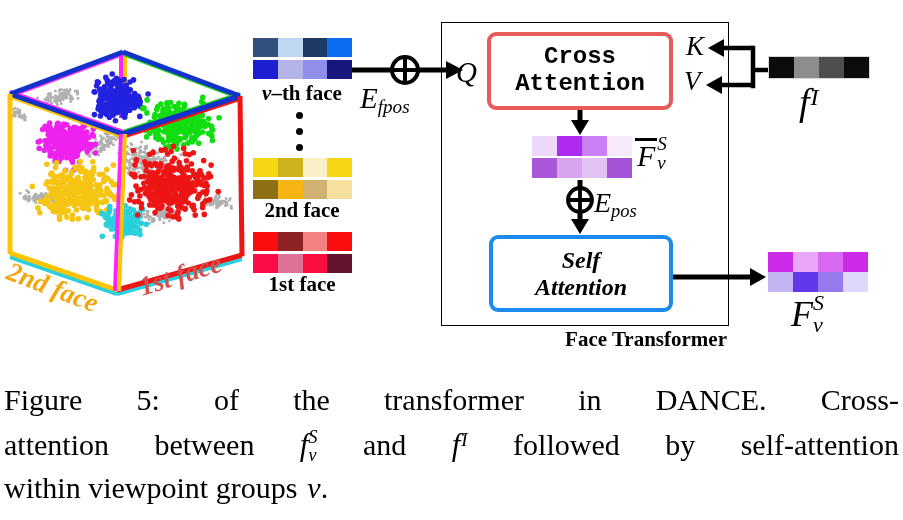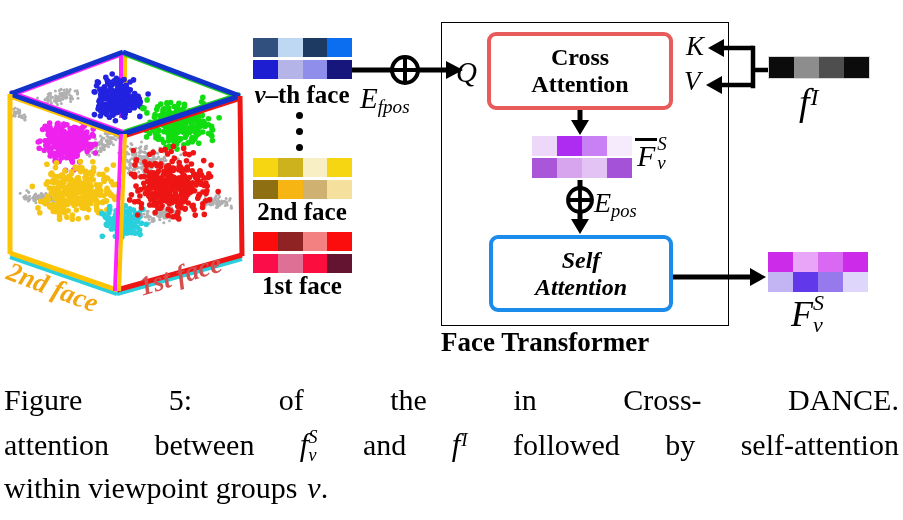--- a/index.html
+++ b/index.html
@@ -5,29 +5,29 @@
   html,body{margin:0;padding:0;background:#fff;}
   .page{position:relative;width:903px;height:520px;background:#fff;overflow:hidden;
         font-family:"Liberation Serif","DejaVu Serif",serif;color:#000;}
   
   #cube-svg{position:absolute;left:0;top:40px;width:260px;height:285px;z-index:2;}
   .cube-label{position:absolute;z-index:5;font-weight:700;font-style:italic;font-size:27px;white-space:nowrap;}
   
   .strip{position:absolute;display:flex;flex-direction:column;z-index:4;}
   .srow{display:flex;}
   .cell{flex:1 0 auto;}
-  .slabel{position:absolute;z-index:5;font-weight:700;font-size:25px;text-align:center;white-space:nowrap;}
+  .slabel{position:absolute;z-index:5;font-weight:700;font-size:21px;text-align:center;white-space:nowrap;}
   .mi{font-style:italic;}
   .vdots{position:absolute;z-index:5;display:flex;flex-direction:column;gap:9px;}
   .vdots span{width:7px;height:7px;border-radius:50%;background:#000;}
   
   #connectors{position:absolute;left:0;top:0;width:903px;height:380px;z-index:3;pointer-events:none;}
   
   .ft-box{position:absolute;left:441px;top:22px;width:286px;height:302px;border:1.5px solid #000;z-index:1;background:#fff;}
-  .ft-label{position:absolute;left:441px;top:327px;width:286px;text-align:left;font-weight:700;font-size:27px;z-index:5;}
+  .ft-label{position:absolute;left:441px;top:327px;width:286px;text-align:right;font-weight:700;font-size:21px;z-index:5;}
   .attn{position:absolute;display:flex;flex-direction:column;justify-content:center;align-items:center;
         font-weight:700;font-size:24px;line-height:1.12;border-radius:9px;background:#fff;z-index:4;border:4px solid #000;}
   #cross-box{left:487px;top:32px;width:178px;height:70px;}
   #self-box{left:489px;top:235px;width:176px;height:69px;font-style:italic;}
   
   .mlab{position:absolute;z-index:6;font-style:italic;white-space:nowrap;}
   .msub{font-size:0.66em;transform:translateY(0.28em);display:inline-block;font-style:italic;}
   .msup{font-size:0.62em;transform:translateY(-0.42em);display:inline-block;font-style:italic;margin-left:1px;}
   .ss{display:inline-flex;flex-direction:column;line-height:1.0;font-style:italic;vertical-align:middle;}
   .mcomp{display:inline-flex;align-items:center;}
@@ -2327,21 +2327,21 @@
     <g>
       <circle cx="405" cy="70" r="13" fill="#fff" stroke="#000" stroke-width="4"></circle>
       <path d="M405,57 V83 M392,70 H418" stroke="#000" stroke-width="4" fill="none"></path>
     </g>
     <g>
       <circle cx="580" cy="200" r="12" fill="#fff" stroke="#000" stroke-width="3.8"></circle>
       <path d="M580,188 V212 M568,200 H592" stroke="#000" stroke-width="3.8" fill="none"></path>
     </g>
   </svg>
 
-  <div class="attn" id="cross-box" style="border-color: rgb(232, 91, 91);">
+  <div class="attn" id="cross-box" style="border-color: rgb(232, 91, 91); font-family: Liberation Mono, monospace;">
     <div>Cross</div>
     <div>Attention</div>
   </div>
   <div class="attn" id="self-box" style="border-color: rgb(27, 140, 235);">
     <div>Self</div>
     <div>Attention</div>
   </div>
 
   <div class="mlab" style="left:456px;top:56px;font-size:29px;">Q</div>
   <div class="mlab" style="left:686px;top:31px;font-size:27px;">K</div>
@@ -2403,23 +2403,24 @@
       </div>
   </div>
   <div class="mlab" style="left:799px;top:80px;font-size:38px;"><span>f</span><span class="msup" style="font-size:24px;">I</span></div>
 
   <div class="cap">
     <div class="cline">
         <span>Figure</span>
         <span>5:</span>
         <span>of</span>
         <span>the</span>
+        <span>transformer</span>
         <span>in</span>
+        <span>DANCE.</span>
         <span>Cross-</span>
-        <span>DANCE.</span>
       </div>
     <div class="cline">
       <span>attention</span>
       <span>between</span>
       <span class="mcomp">
           <span class="f-it">f</span>
           <span class="ss">
             <span>S</span>
             <span>v</span>
           </span>

